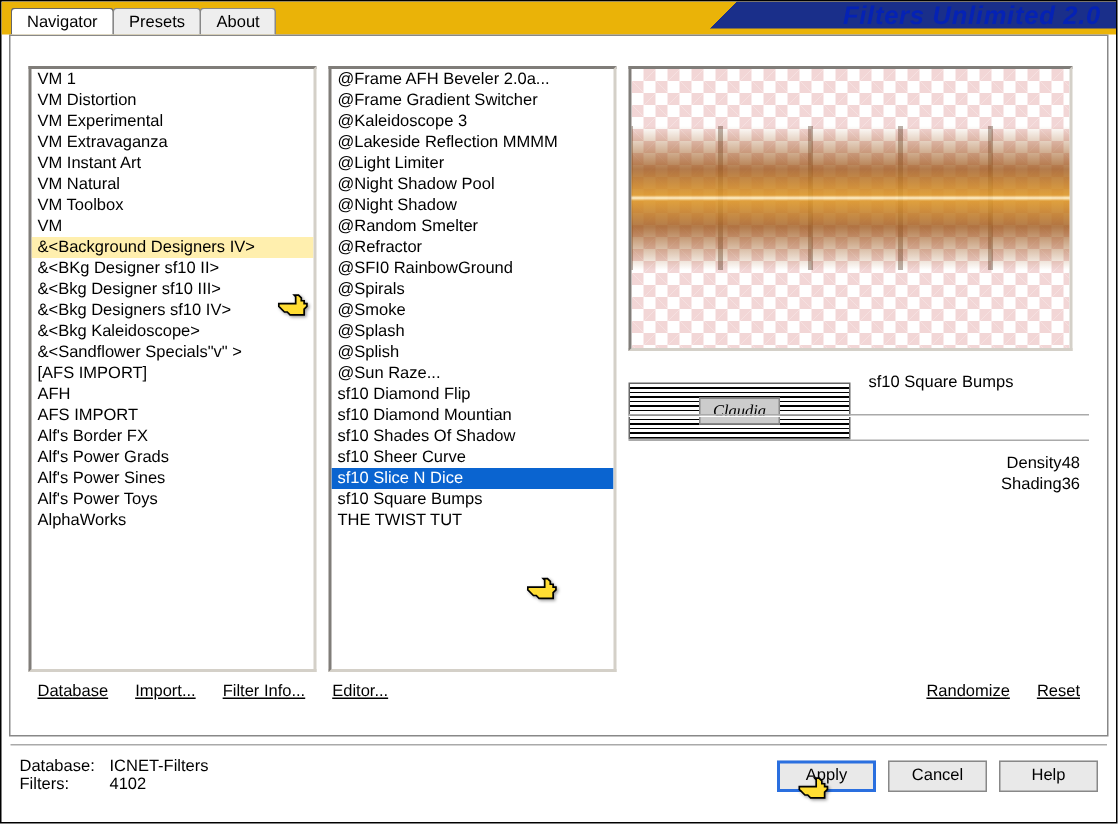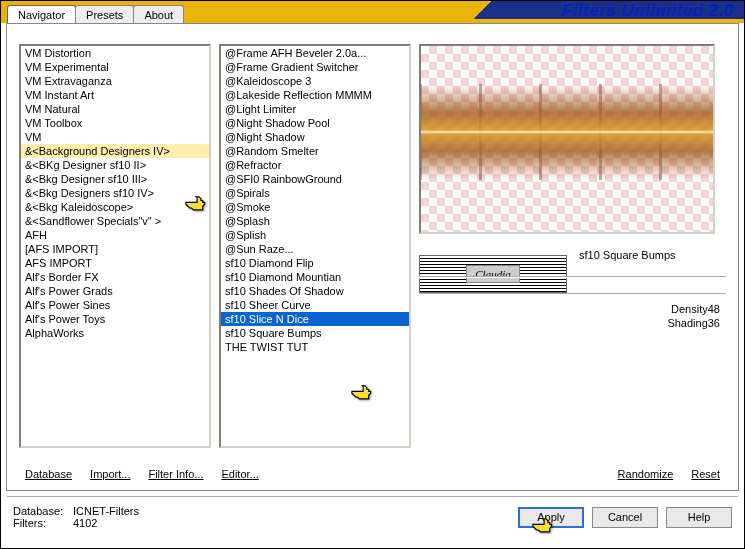--- a/index.html
+++ b/index.html
@@ -27,21 +27,21 @@
  linear-gradient(to bottom, rgba(120,60,20,0.0) 0%, rgba(160,90,30,0.8) 30%, rgba(220,150,40,0.9) 48%, rgba(255,240,200,0.9) 50%, rgba(220,150,40,0.9) 52%, rgba(160,90,30,0.8) 70%, rgba(120,60,20,0.0) 100%),
  repeating-linear-gradient(to right, rgba(60,30,10,0.35) 0, rgba(60,30,10,0.35) 3px, rgba(0,0,0,0) 3px, rgba(0,0,0,0) 60px);
 }
 .logo-band { position:absolute; top:211px; left:0; width:148px; height:38px; border:1px solid #666; background: repeating-linear-gradient(0deg,#000 0,#000 1px,#fff 1px,#fff 3px); display:flex; align-items:center; justify-content:center; }
 .logo-inner { background:#ccc; padding:2px 8px; font-style:italic; font-family: 'Comic Sans MS', cursive; border:1px solid #888; }
 .filter-name { position:absolute; top:205px; left:160px; }
 .separator { position:absolute; top:232px; left:0; right:0; height:1px; background:#aaa; box-shadow:0 1px 0 #fff; }
 .separator2 { position:absolute; top:249px; left:0; right:0; height:1px; background:#aaa; box-shadow:0 1px 0 #fff; }
 .params { position:absolute; top:258px; left:0; right:0; }
 .param-row { display:flex; justify-content:flex-end; padding:1px 6px; }
-.button-row { display:flex; gap:18px; margin-top:18px; padding:2px 6px; }
+.button-row { display:flex; gap:18px; margin-top:5px; padding:2px 6px; }
 .linkbtn { text-decoration: underline; cursor:pointer; color:#000; }
 .spacer { flex:1; }
 .bottom-bar { display:flex; align-items:center; padding:6px 12px 4px 12px; }
 .info-block { font-size:11px; }
 .info-row { display:flex; gap:6px; }
 .info-label { width:54px; }
 .btn { min-width:66px; height:21px; border:1px solid #888; background:#e9e9e9; cursor:pointer; padding:0 10px; font-size:11px; }
 .btn.default { border:2px solid #2a6fdf; font-weight:normal; padding:0 14px; }
 .bottom-line { border-top:1px solid #aaa; margin:0 6px 2px 6px; }
 .hand { position:absolute; width:30px; height:22px; pointer-events:none; z-index:10; }
@@ -56,35 +56,36 @@
     <div class="tab active">Navigator</div>
     <div class="tab">Presets</div>
     <div class="tab">About</div>
   </div>
   <div class="title">Filters Unlimited 2.0</div>
 </div>
 
 <div class="main-border">
   <div class="columns">
     <div class="listbox" id="list1">
+        <div class="listitem">VM 1</div>
         <div class="listitem">VM Distortion</div>
         <div class="listitem">VM Experimental</div>
         <div class="listitem">VM Extravaganza</div>
         <div class="listitem">VM Instant Art</div>
         <div class="listitem">VM Natural</div>
         <div class="listitem">VM Toolbox</div>
         <div class="listitem">VM</div>
         <div class="listitem highlighted">&amp;&lt;Background Designers IV&gt;</div>
         <div class="listitem">&amp;&lt;BKg Designer sf10 II&gt;</div>
         <div class="listitem">&amp;&lt;Bkg Designer sf10 III&gt;</div>
         <div class="listitem">&amp;&lt;Bkg Designers sf10 IV&gt;</div>
         <div class="listitem">&amp;&lt;Bkg Kaleidoscope&gt;</div>
         <div class="listitem">&amp;&lt;Sandflower Specials"v" &gt;</div>
+        <div class="listitem">[AFS IMPORT]</div>
         <div class="listitem">AFH</div>
-        <div class="listitem">[AFS IMPORT]</div>
         <div class="listitem">AFS IMPORT</div>
         <div class="listitem">Alf's Border FX</div>
         <div class="listitem">Alf's Power Grads</div>
         <div class="listitem">Alf's Power Sines</div>
         <div class="listitem">Alf's Power Toys</div>
         <div class="listitem">AlphaWorks</div>
       </div>
     <div class="listbox" id="list2">
         <div class="listitem">@Frame AFH Beveler 2.0a...</div>
         <div class="listitem">@Frame Gradient Switcher</div>

